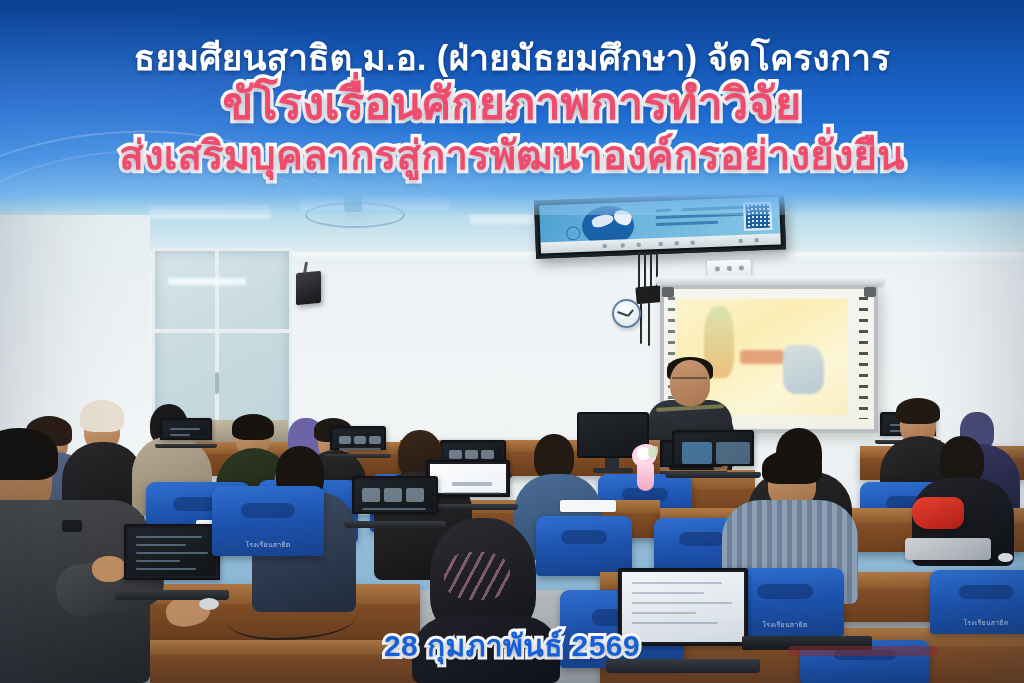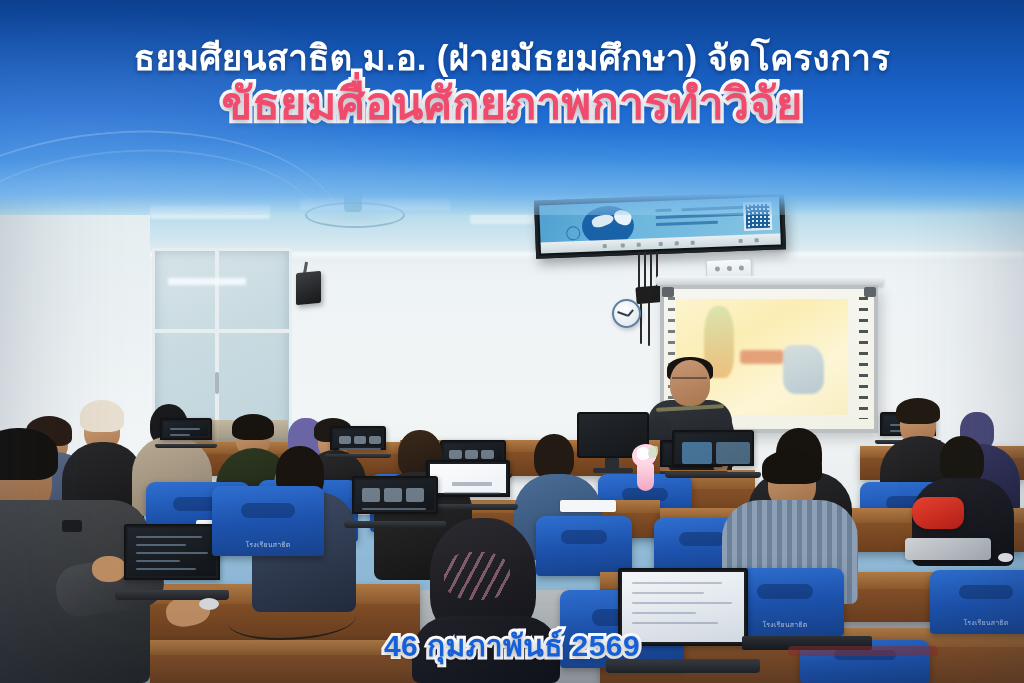--- a/index.html
+++ b/index.html
@@ -855,20 +855,21 @@
     <div class="vignette"></div>
   </div>
 
   <div class="banner">
     <div class="banner-swoosh"></div>
     <div class="banner-swoosh2"></div>
   </div>
 
   <div class="title-wrap">
     <div class="t-line1">ธยมศียนสาธิต ม.อ. (ฝ่ายมัธยมศึกษา) จัดโครงการ</div>
-    <div class="t-line2">ขัธยมศื่อนศักยภาพการทำวิจัย</div>
+    <div class="t-line2">ขัโรงเรื่อนศักยภาพการทำวิจัย</div>
+    <div class="t-line3">ส่งเสริมบุคลากรสู่การพัฒนาองค์กรอย่างยั่งยืน</div>
   </div>
 
   <div class="date-badge">
-    <span class="date-text">46 กุมภาพันธ์ 2569</span>
+    <span class="date-text">28 กุมภาพันธ์ 2569</span>
   </div>
 
 </div>
 
 </body></html>

